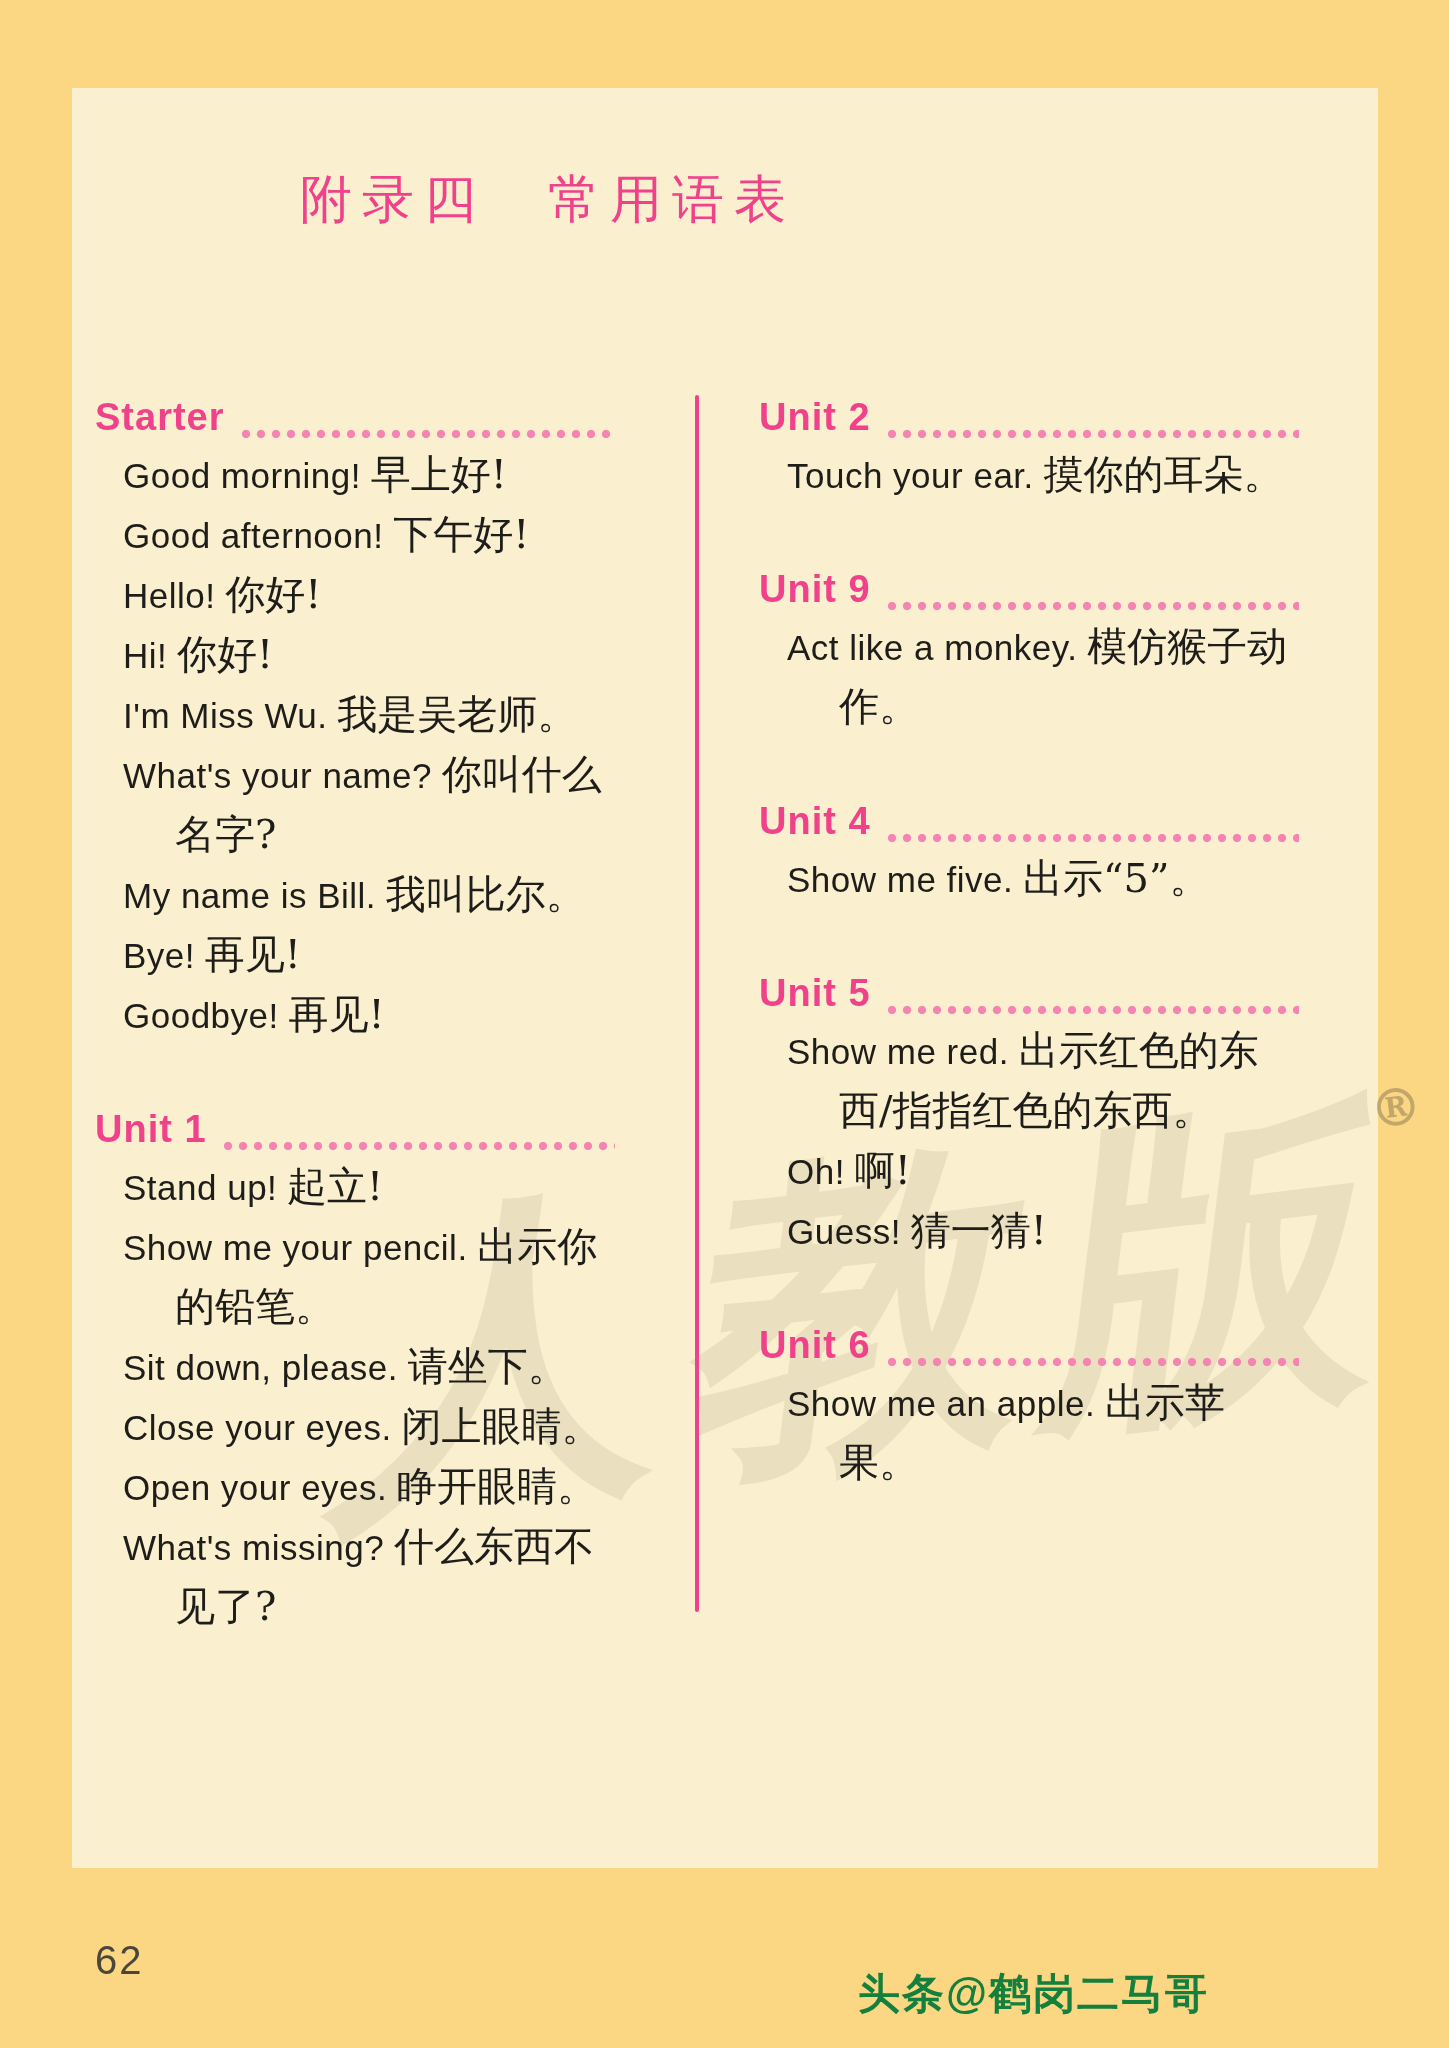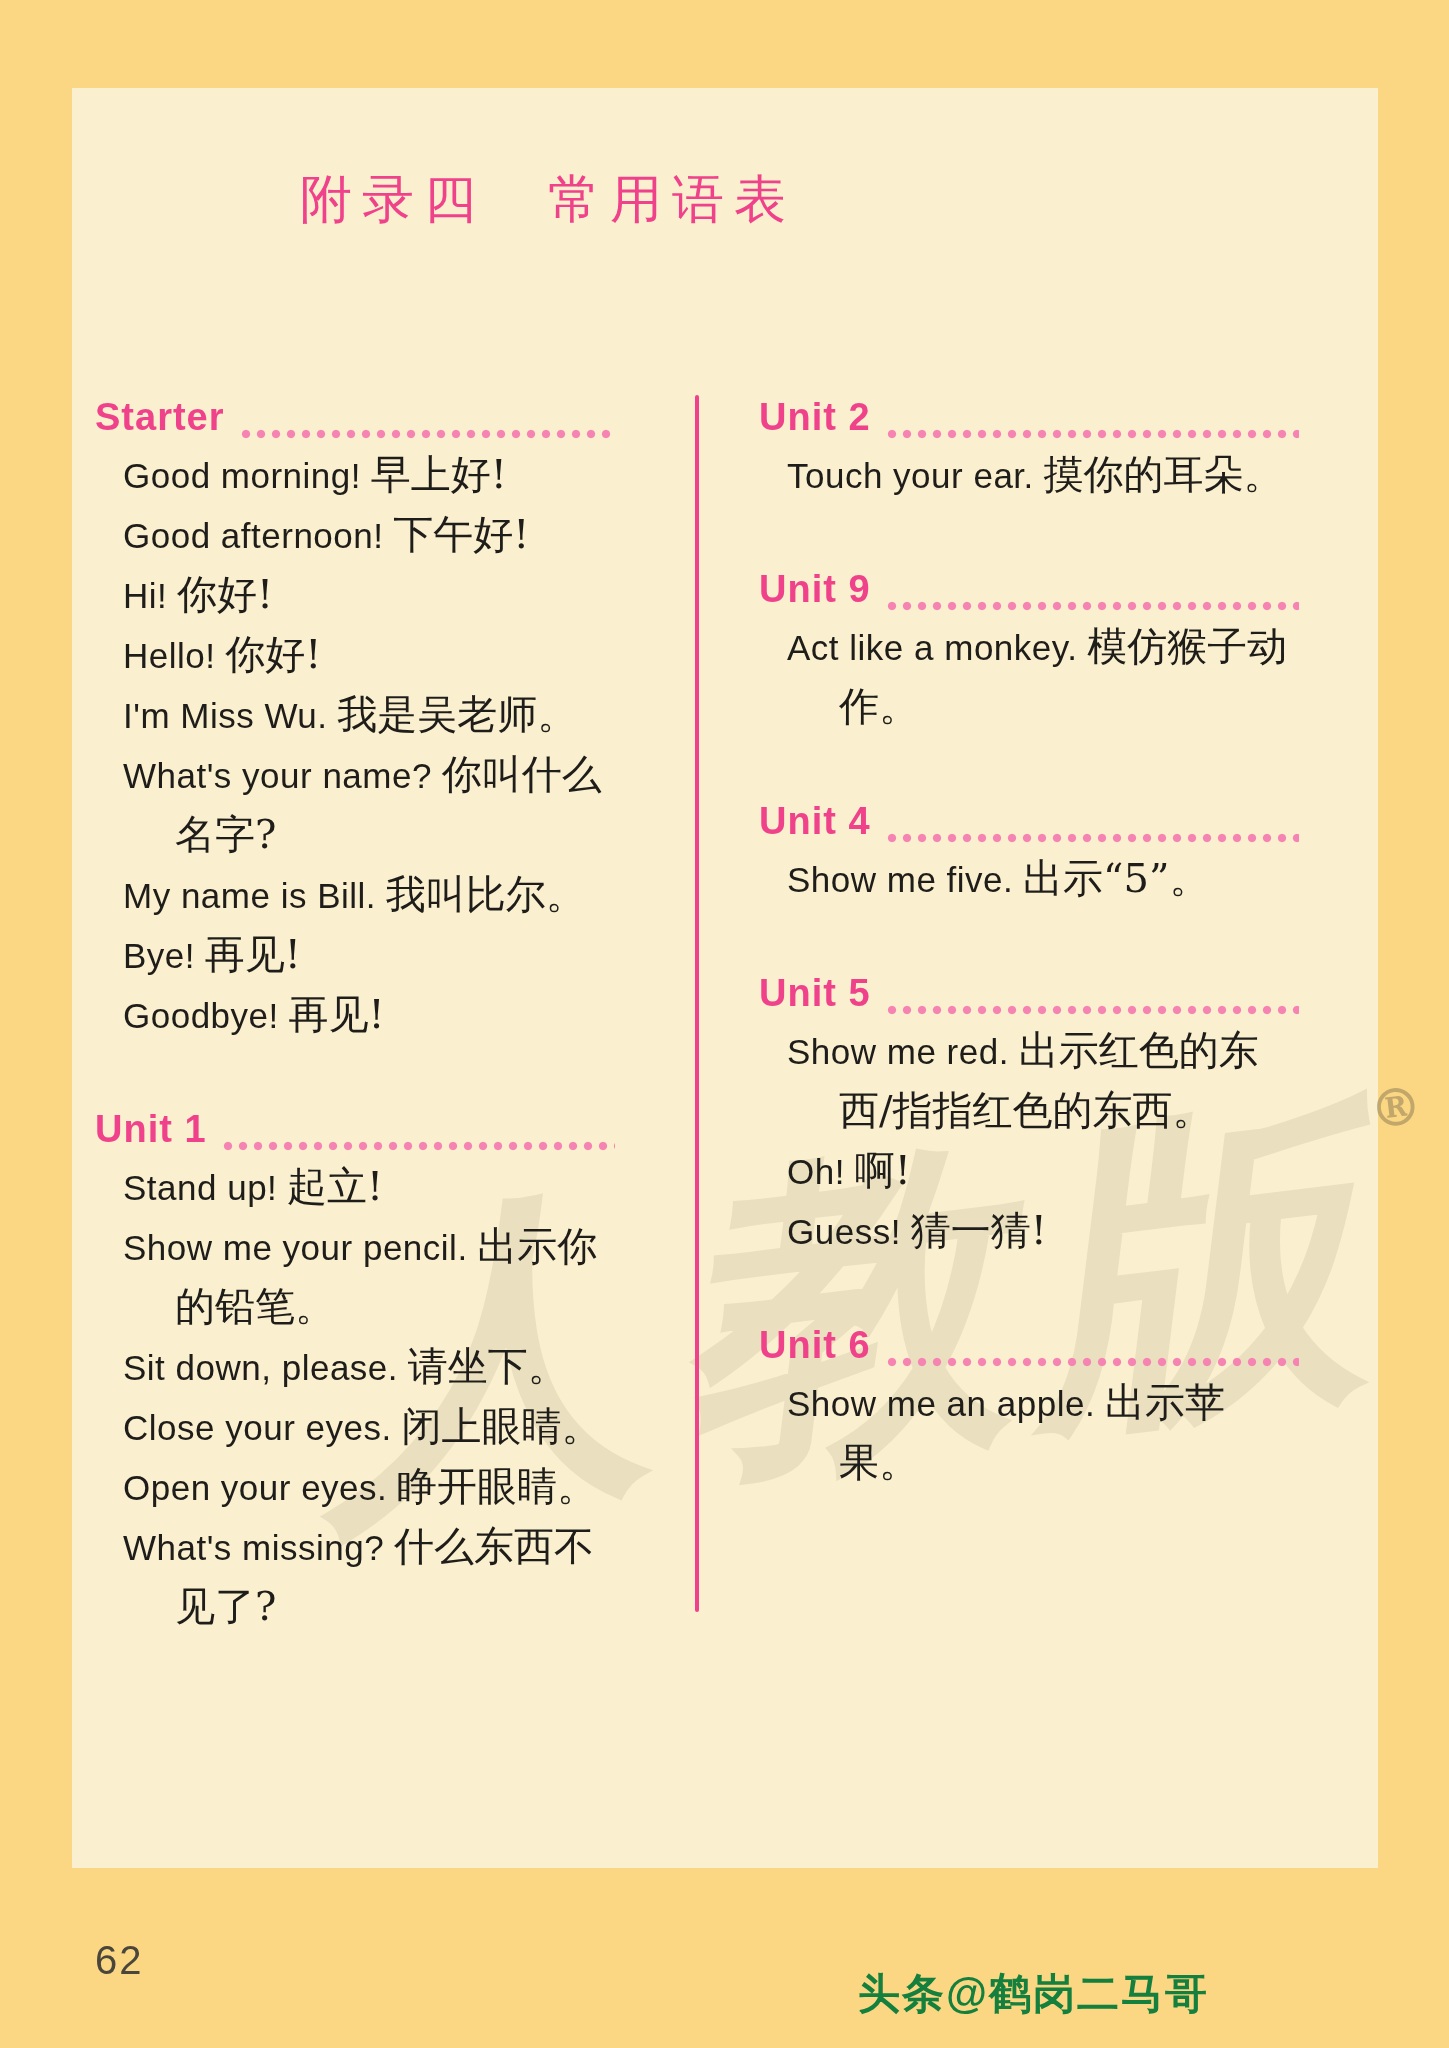--- a/index.html
+++ b/index.html
@@ -80,22 +80,22 @@
   <h1 class="title">附录四　常用语表</h1>
   <div class="divider"></div>
   <div class="col col-left">
       <section class="section">
         <div class="sec-head">
           <span class="sec-label">Starter</span>
           <span class="dots"></span>
         </div>
         <p class="entry"><span class="en">Good morning!</span> <span class="zh">早上好!</span></p>
         <p class="entry"><span class="en">Good afternoon!</span> <span class="zh">下午好!</span></p>
+        <p class="entry"><span class="en">Hello!</span> <span class="zh">你好!</span></p>
         <p class="entry"><span class="en">Hi!</span> <span class="zh">你好!</span></p>
-        <p class="entry"><span class="en">Hello!</span> <span class="zh">你好!</span></p>
         <p class="entry"><span class="en">I'm Miss Wu.</span> <span class="zh">我是吴老师。</span></p>
         <p class="entry"><span class="en">What's your name?</span> <span class="zh">你叫什么名字?</span></p>
         <p class="entry"><span class="en">My name is Bill.</span> <span class="zh">我叫比尔。</span></p>
         <p class="entry"><span class="en">Bye!</span> <span class="zh">再见!</span></p>
         <p class="entry"><span class="en">Goodbye!</span> <span class="zh">再见!</span></p>
       </section>
       <section class="section">
         <div class="sec-head">
           <span class="sec-label">Unit 1</span>
           <span class="dots"></span>

